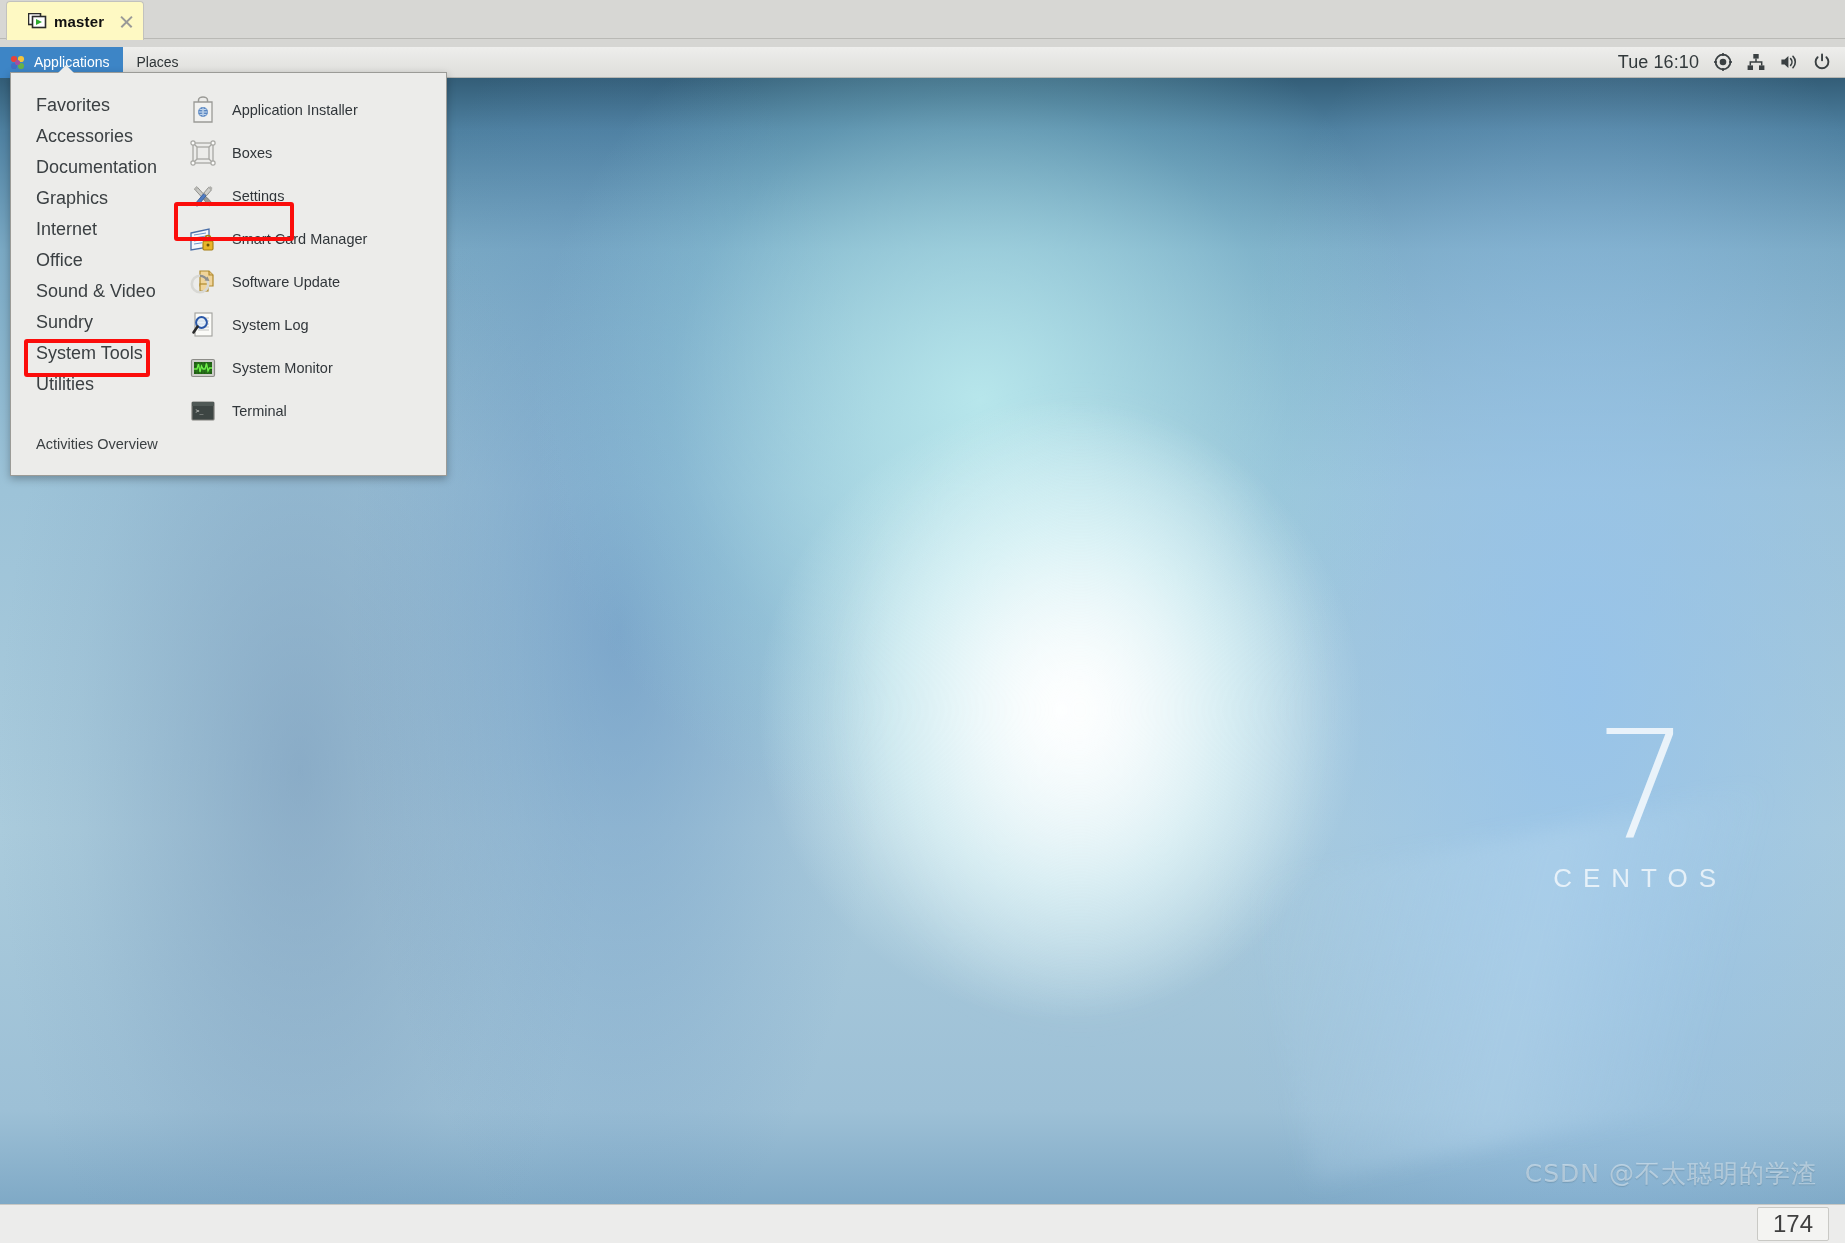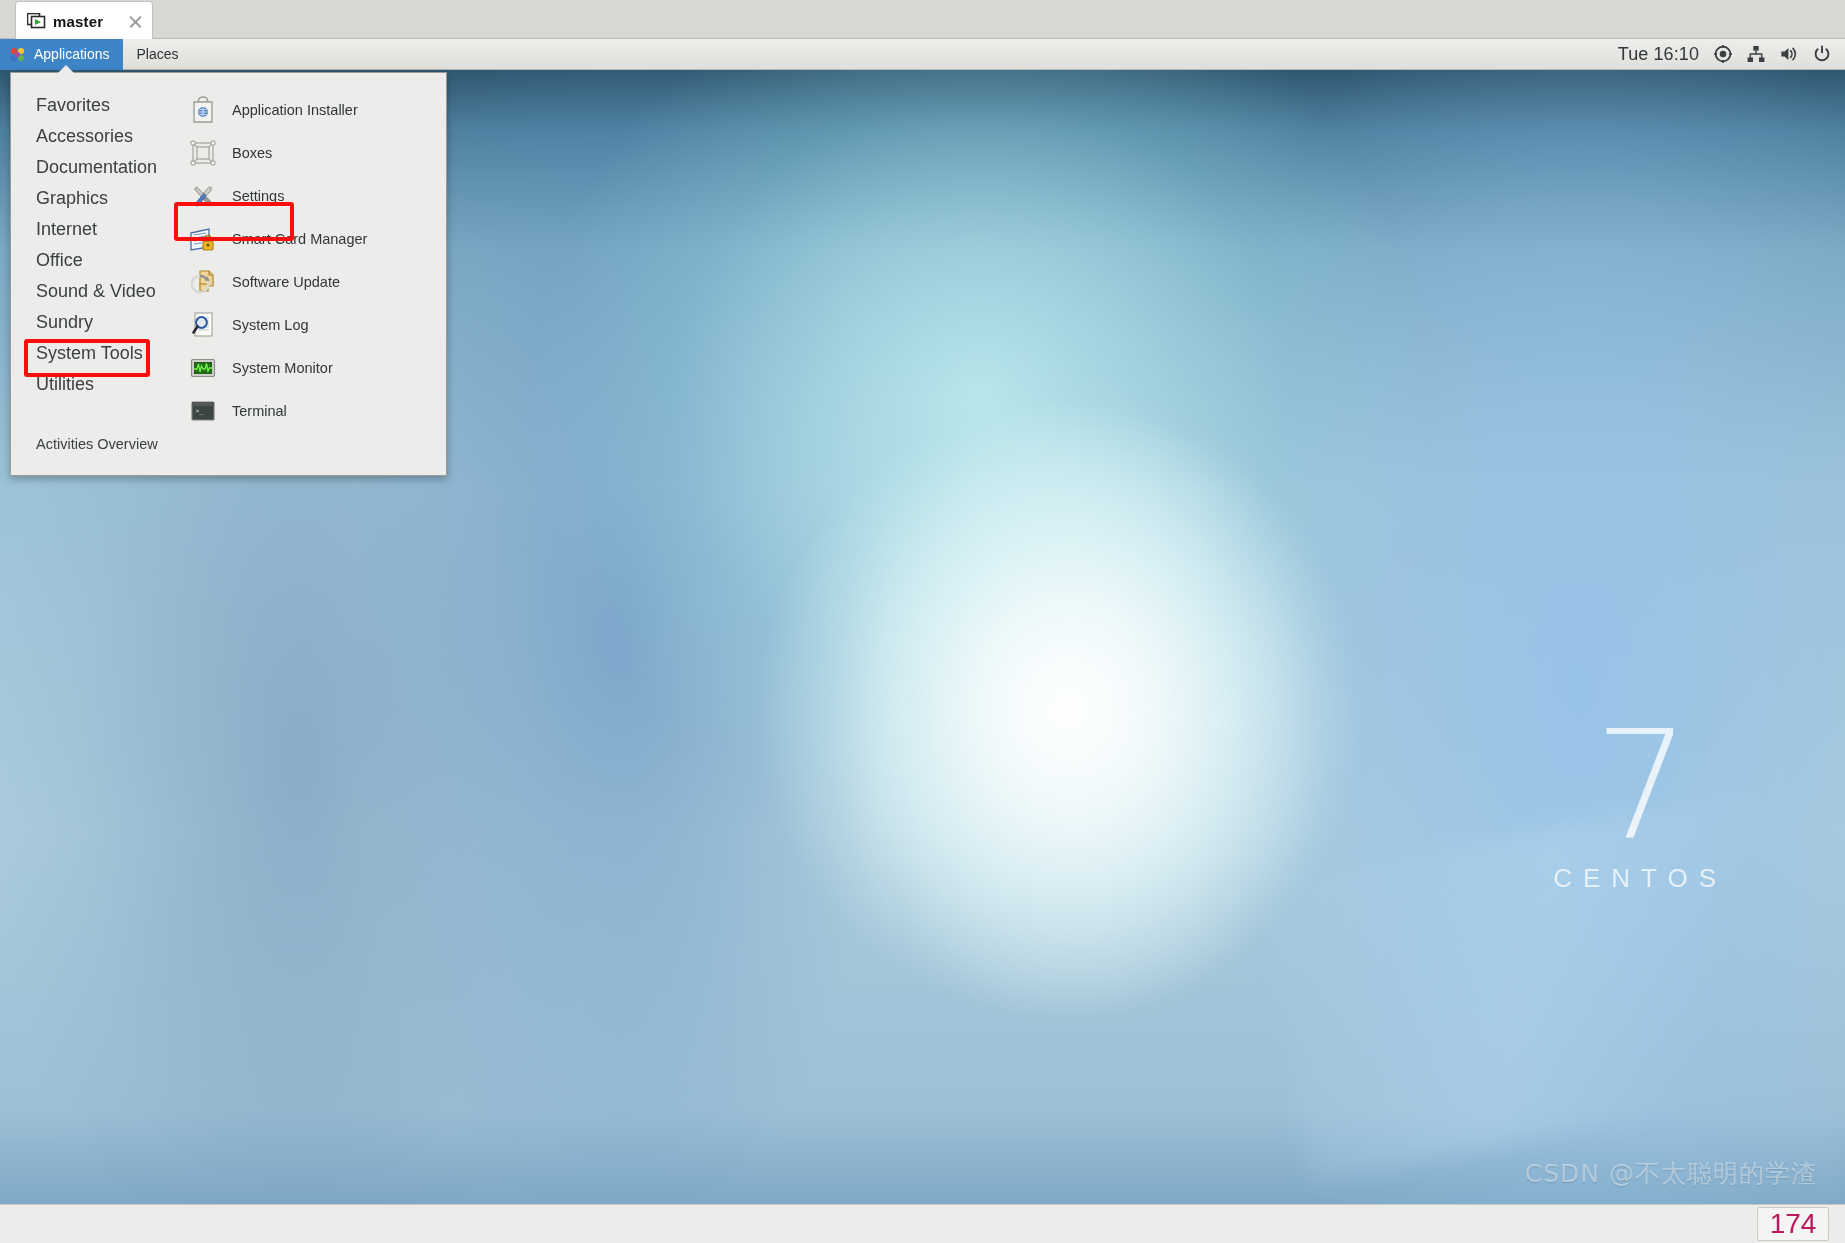--- a/index.html
+++ b/index.html
@@ -12,27 +12,27 @@
 
   
   #vm-window { position: absolute; inset: 0; background: #d6d6d3; }
 
   #tabstrip {
     position: absolute; left: 0; top: 0; width: 1845px; height: 39px;
     background: #d7d7d4;
     border-bottom: 1px solid #b9b9b5;
   }
   #tab-master {
-    position: absolute; left: 15px; top: 1px; width: 138px; height: 39px;
-    background: #ffffff;
+    position: absolute; left: 6px; top: 1px; width: 138px; height: 39px;
+    background: #fef9c3;
     border: 1px solid #c2c2be;
     border-bottom: none;
     border-radius: 4px 4px 0 0;
     display: flex; align-items: center; gap: 7px;
-    padding: 0 8px 0 11px;
+    padding: 0 8px 0 21px;
   }
   #tab-master .tab-icon { width: 19px; height: 17px; flex: none; position: relative; }
   #tab-master .tab-label {
     font-size: 15px; font-weight: bold; color: #111; letter-spacing: .2px;
     white-space: nowrap;
   }
   #tab-close {
     margin-left: auto; width: 17px; height: 17px; position: relative; flex: none;
   }
   #tab-close::before, #tab-close::after {
@@ -43,21 +43,21 @@
   #tab-close::after  { transform: rotate(-45deg); }
 
   
   #guest {
     position: absolute; left: 0; top: 39px; width: 1845px; height: 1165px;
     overflow: hidden;
   }
 
   
   #panel {
-    position: absolute; left: 0; top: 0; width: 1845px; height: 31px;
+    position: absolute; left: 0; top: 8px; width: 1845px; height: 31px;
     background: linear-gradient(to bottom, #eeeeec 0%, #e4e4e1 60%, #dededb 100%);
     border-bottom: 1px solid #b6b6b2;
     display: flex; align-items: center;
     font-size: 14px; color: #2e3436;
     z-index: 30;
   }
   #btn-applications {
     height: 31px; display: flex; align-items: center; gap: 8px;
     padding: 0 13px 0 9px;
     background: #3d85c6; color: #ffffff;
@@ -182,21 +182,21 @@
   
   #host-bottom {
     position: absolute; left: 0; top: 1204px; width: 1845px; height: 39px;
     background: #ececeb; border-top: 1px solid #c8c8c4;
   }
   #page-counter {
     position: absolute; right: 16px; top: 2px;
     width: 72px; height: 34px;
     border: 1px solid #c9c9c5; border-radius: 2px;
     background: #f4f4f2;
-    font-size: 28px; color: #be185d;
+    font-size: 24px; color: #404040;
     display: flex; align-items: center; justify-content: center;
   }
 </style>
 </head>
 <body>
 
 <div id="vm-window">
 
   <div id="tabstrip">
     <div id="tab-master">

